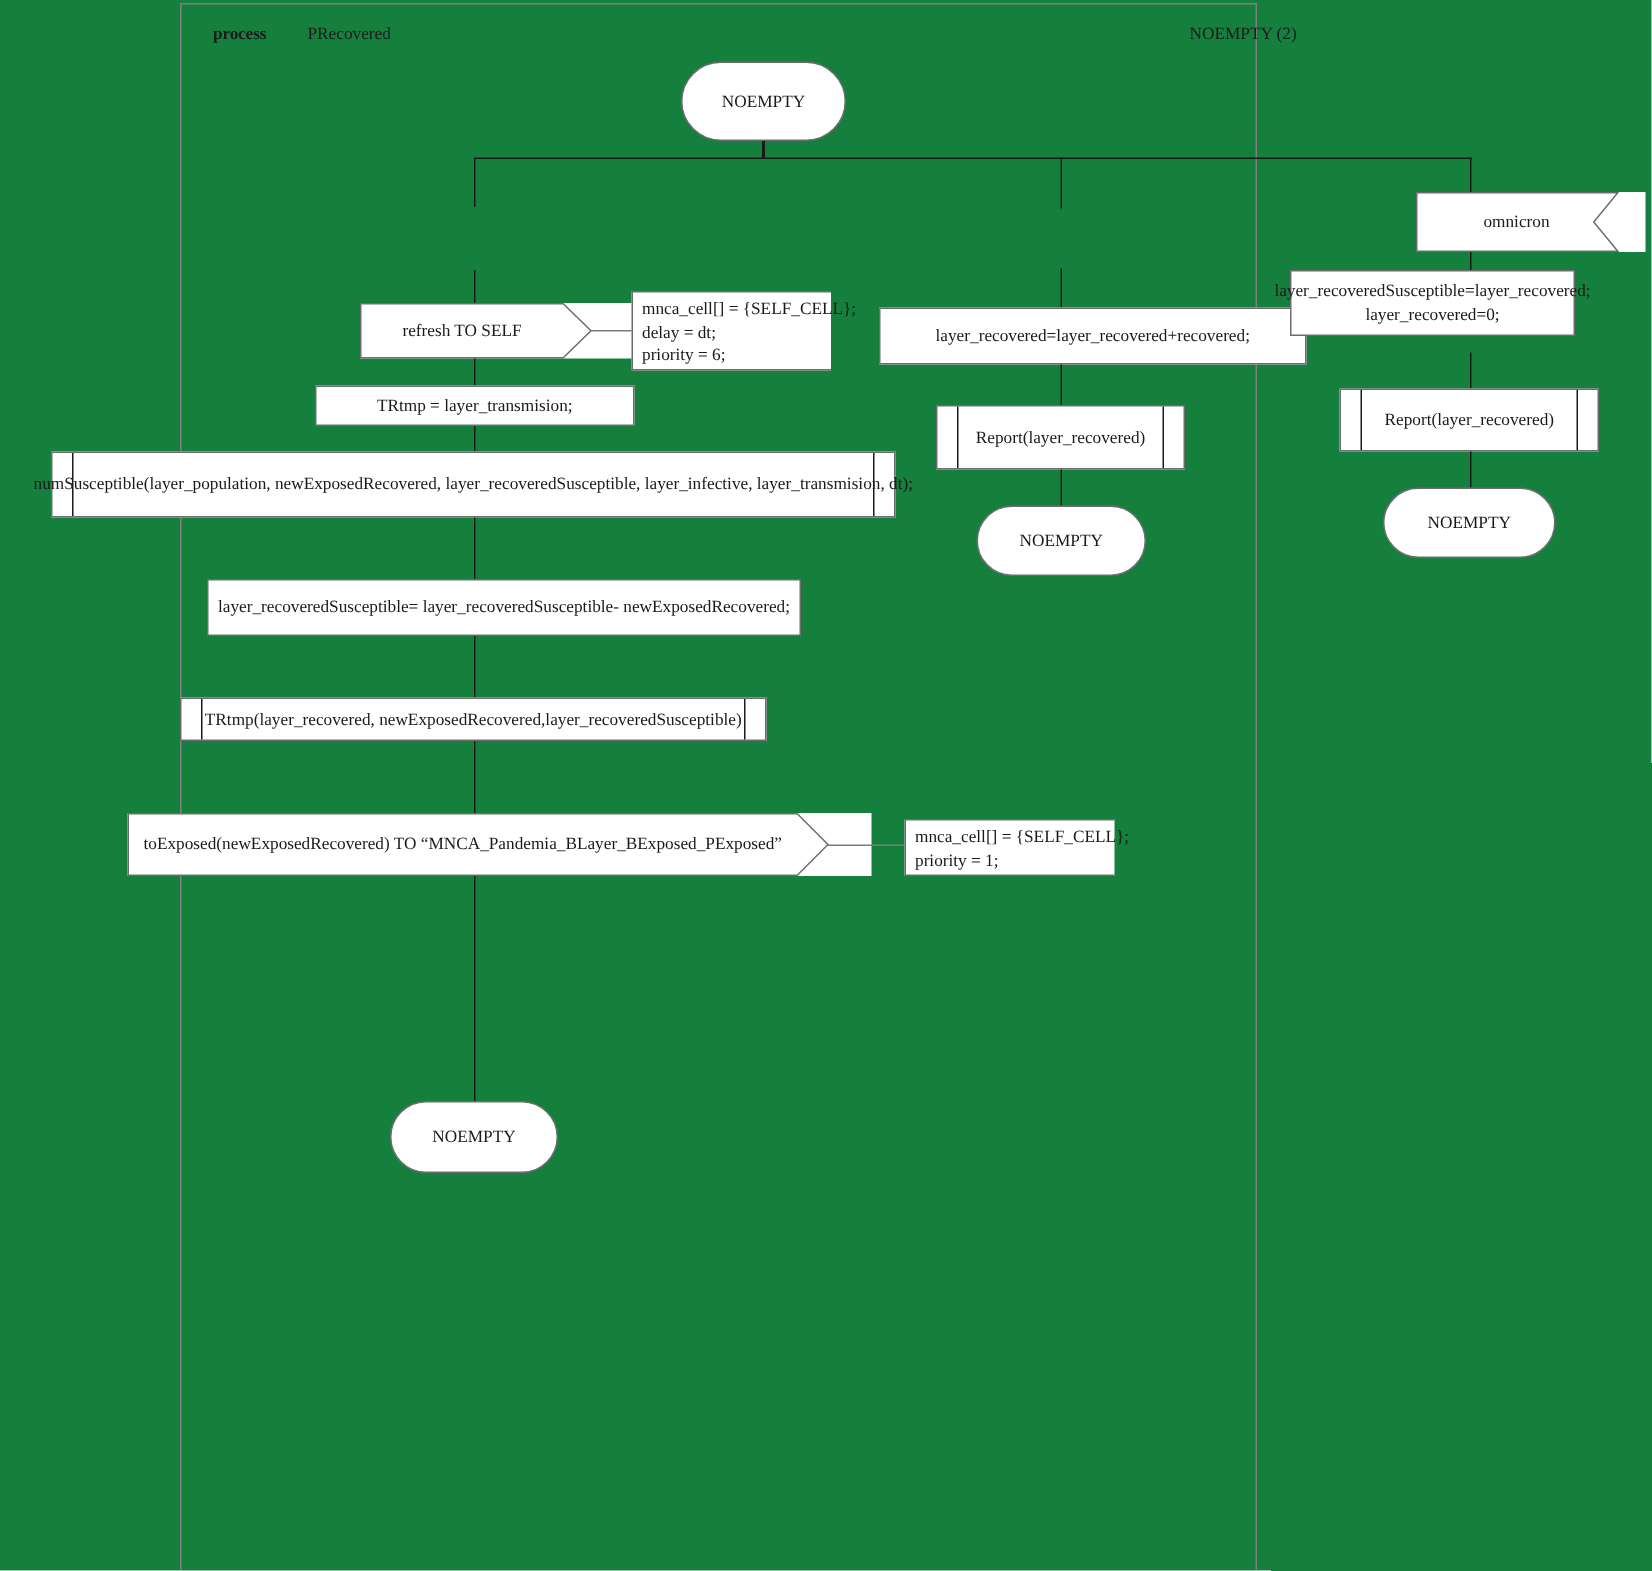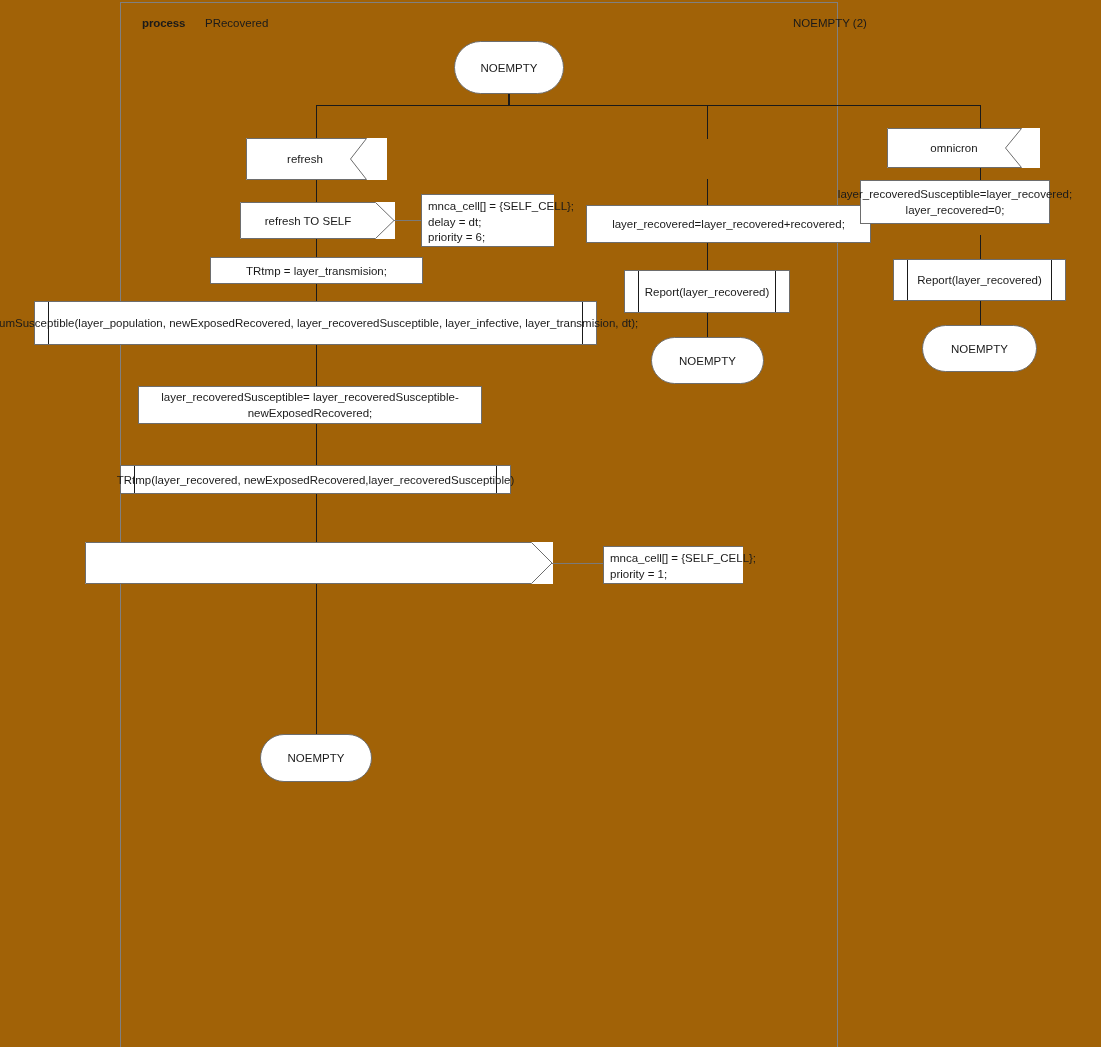--- a/index.html
+++ b/index.html
@@ -8,22 +8,23 @@
     background: #ffffff;
   }
   body {
     font-family: "Liberation Sans", sans-serif;
     color: #1a1a1a;
   }
   #canvas {
     position: relative;
     width: 1101px;
     height: 1047px;
-    background: #a16207;
+    background: #15803d;
     overflow: hidden;
+    font-family: Liberation Serif, serif;
   }
 
   
   .proc-frame {
     position: absolute;
     border: 1px solid #808080;
     background: transparent;
   }
   .proc-kw {
     position: absolute;
@@ -127,20 +128,21 @@
     transform: translateY(-50%);
     white-space: nowrap;
     text-align: center;
   }
 
   
   .outputsym {
     position: absolute;
     background: #fff;
     font-size: 11.5px;
+    padding-left: 28px;
   }
   .outputsym svg { position: absolute; inset: 0; overflow: visible; }
   .outputsym .os-label {
     position: absolute;
     top: 50%;
     transform: translateY(-50%);
     white-space: nowrap;
     text-align: center;
   }
 
@@ -171,26 +173,20 @@
   <div class="state" style="left:454px; top:41px; width:110px; height:53px;">
     <span>NOEMPTY</span>
   </div>
 
   <div class="vline" style="left:508px; top:94px; width:2px; height:12px;"></div>
 
   <div class="hline" style="left:316px; top:105px; width:665px; height:1px;"></div>
 
   <div class="vline" style="left:316px; top:105px; height:33px;"></div>
 
-  <div class="inputsym" style="left:246px; top:138px; width:141px; height:42px;">
-    <svg viewBox="0 0 141 42" preserveAspectRatio="none" width="141" height="42">
-      <path d="M0.5,0.5 L120.5,0.5 L104.5,21 L120.5,41.5 L0.5,41.5 Z" fill="#ffffff" stroke="#6d6d6d" stroke-width="1"></path>
-    </svg>
-    <span class="is-label" style="left:0; width:118px; text-align:center;">refresh</span>
-  </div>
 
   <div class="vline" style="left:316px; top:180px; height:22px;"></div>
 
   <div class="outputsym" style="left:240px; top:202px; width:155px; height:37px;">
     <svg viewBox="0 0 155 37" preserveAspectRatio="none" width="155" height="37">
       <path d="M0.5,0.5 L135.5,0.5 L154,18.5 L135.5,36.5 L0.5,36.5 Z" fill="#ffffff" stroke="#6d6d6d" stroke-width="1"></path>
     </svg>
     <span class="os-label" style="left:0; width:136px; text-align:center;">refresh TO SELF</span>
   </div>
 
@@ -209,38 +205,39 @@
   <div class="vline" style="left:316px; top:284px; height:17px;"></div>
 
   <div class="proccall" style="left:34px; top:301px; width:563px; height:44px;">
     <span class="bar-l"></span>
     <span class="bar-r"></span>
     <span class="pc-text">numSusceptible(layer_population, newExposedRecovered, layer_recoveredSusceptible, layer_infective, layer_transmision, dt);</span>
   </div>
 
   <div class="vline" style="left:316px; top:345px; height:41px;"></div>
 
-  <div class="task" style="left:138px; top:386px; width:344px; height:38px;">
+  <div class="task" style="left:138px; top:386px; width:396px; height:38px;">
     <span>layer_recoveredSusceptible= layer_recoveredSusceptible- newExposedRecovered;</span>
   </div>
 
   <div class="vline" style="left:316px; top:424px; height:41px;"></div>
 
   <div class="proccall" style="left:120px; top:465px; width:391px; height:29px;">
     <span class="bar-l"></span>
     <span class="bar-r"></span>
     <span class="pc-text">TRtmp(layer_recovered, newExposedRecovered,layer_recoveredSusceptible)</span>
   </div>
 
   <div class="vline" style="left:316px; top:494px; height:48px;"></div>
 
   <div class="outputsym" style="left:85px; top:542px; width:468px; height:42px;">
     <svg viewBox="0 0 468 42" preserveAspectRatio="none" width="468" height="42">
       <path d="M0.5,0.5 L446.5,0.5 L467,21 L446.5,41.5 L0.5,41.5 Z" fill="#ffffff" stroke="#6d6d6d" stroke-width="1"></path>
     </svg>
+    <span class="os-label" style="left:0; width:447px; text-align:center;">toExposed(newExposedRecovered) TO “MNCA_Pandemia_BLayer_BExposed_PExposed”</span>
   </div>
 
   <div class="gline" style="left:552px; top:563px; width:52px;"></div>
 
   <div class="comment" style="left:603px; top:546px; width:140px; height:38px;">mnca_cell[] = {SELF_CELL};
 priority = 1;</div>
 
   <div class="vline" style="left:316px; top:584px; height:150px;"></div>
 
   <div class="state" style="left:260px; top:734px; width:112px; height:48px;">
@@ -265,21 +262,21 @@
   </div>
 
   <div class="vline" style="left:707px; top:313px; height:24px;"></div>
 
   <div class="state" style="left:651px; top:337px; width:113px; height:47px;">
     <span>NOEMPTY</span>
   </div>
 
   <div class="vline" style="left:980px; top:105px; height:23px;"></div>
 
-  <div class="inputsym" style="left:887px; top:128px; width:153px; height:40px;">
+  <div class="inputsym" style="left:944px; top:128px; width:153px; height:40px;">
     <svg viewBox="0 0 153 40" preserveAspectRatio="none" width="153" height="40">
       <path d="M0.5,0.5 L134.5,0.5 L118.5,20 L134.5,39.5 L0.5,39.5 Z" fill="#ffffff" stroke="#6d6d6d" stroke-width="1"></path>
     </svg>
     <span class="is-label" style="left:0; width:134px; text-align:center;">omnicron</span>
   </div>
 
   <div class="vline" style="left:980px; top:168px; height:23px;"></div>
 
   <div class="task" style="left:860px; top:180px; width:190px; height:44px; flex-direction:column;">
     <span>layer_recoveredSusceptible=layer_recovered;</span>

